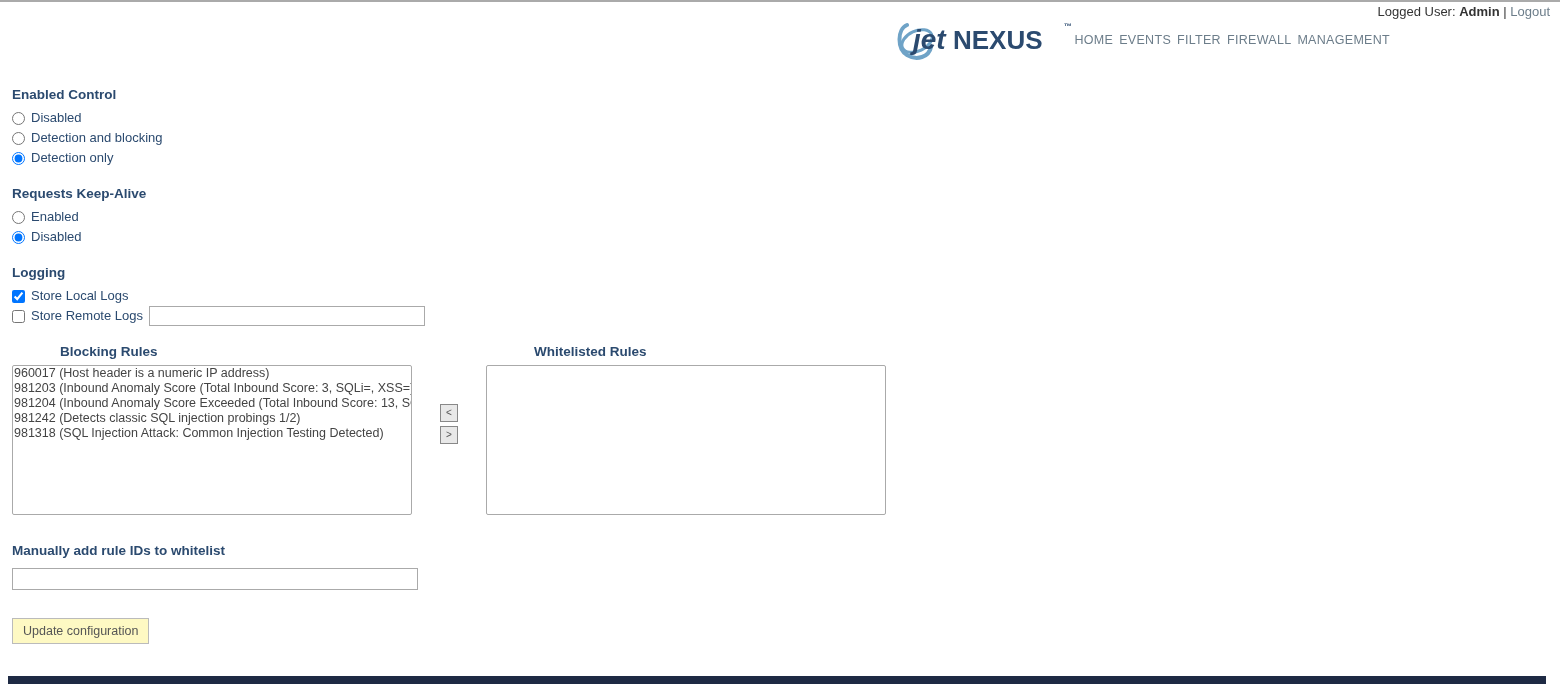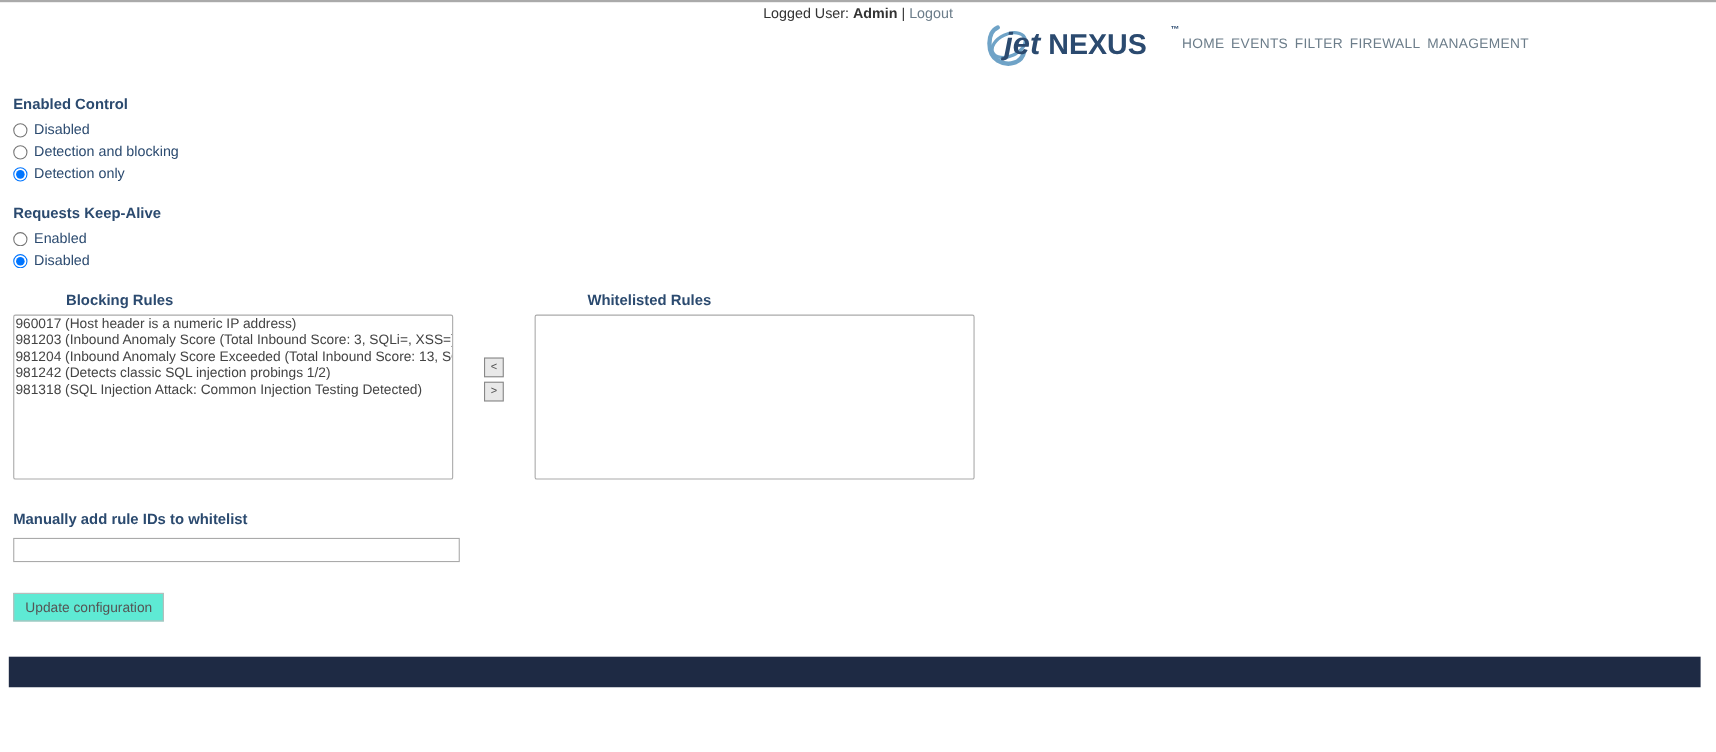--- a/index.html
+++ b/index.html
@@ -9,21 +9,21 @@
     font-size: 13px;
     color: #333;
     background: #fff;
   }
   .page {
     width: 1560px;
     box-sizing: border-box;
   }
   .top-bar {
     border-top: 2px solid #aaa;
-    text-align: center;
+    text-align: right;
     padding: 2px 10px 0 10px;
     font-size: 13px;
     color: #333;
   }
   .top-bar a {
     color: #6c7d8a;
     text-decoration: none;
   }
   .header-row {
     display: flex;
@@ -134,21 +134,21 @@
     width: 400px;
     border: 1px solid #aaa;
     height: 20px;
     padding: 0 2px;
     font-size: 12px;
     margin-top: 4px;
   }
   .update-btn {
     margin-top: 28px;
     border: 1px solid #bbb;
-    background: #5eead4;
+    background: #fef9c3;
     color: #555;
     font-size: 12.5px;
     padding: 5px 10px;
     cursor: pointer;
   }
   .footer {
     background: #1e2a44;
     color: #fff;
     padding: 14px 14px;
     font-size: 14px;
@@ -208,20 +208,32 @@
       <label class="radio-row">
         <input type="radio" name="ka" style="">
         <span>Enabled</span>
       </label>
       <label class="radio-row">
         <input type="radio" name="ka" checked="" style="">
         <span>Disabled</span>
       </label>
     </div>
 
+    <div class="group">
+      <div class="section-title">Logging</div>
+      <label class="check-row">
+        <input type="checkbox" checked="" style="">
+        <span>Store Local Logs</span>
+      </label>
+      <label class="check-row">
+        <input type="checkbox" style="">
+        <span>Store Remote Logs</span>
+        <input type="text" class="remote-input" style="">
+      </label>
+    </div>
 
     <div class="lists-row">
       <div class="list-col">
         <div class="list-title">Blocking Rules</div>
         <select multiple="" class="rule-list" size="9" id="blocking-list">
             <option>960017 (Host header is a numeric IP address)</option>
             <option>981203 (Inbound Anomaly Score (Total Inbound Score: 3, SQLi=, XSS=): Last Matched Message: ...)</option>
             <option>981204 (Inbound Anomaly Score Exceeded (Total Inbound Score: 13, SQLi=, XSS=): Last Matched Message: ...)</option>
             <option>981242 (Detects classic SQL injection probings 1/2)</option>
             <option>981318 (SQL Injection Attack: Common Injection Testing Detected)</option>

